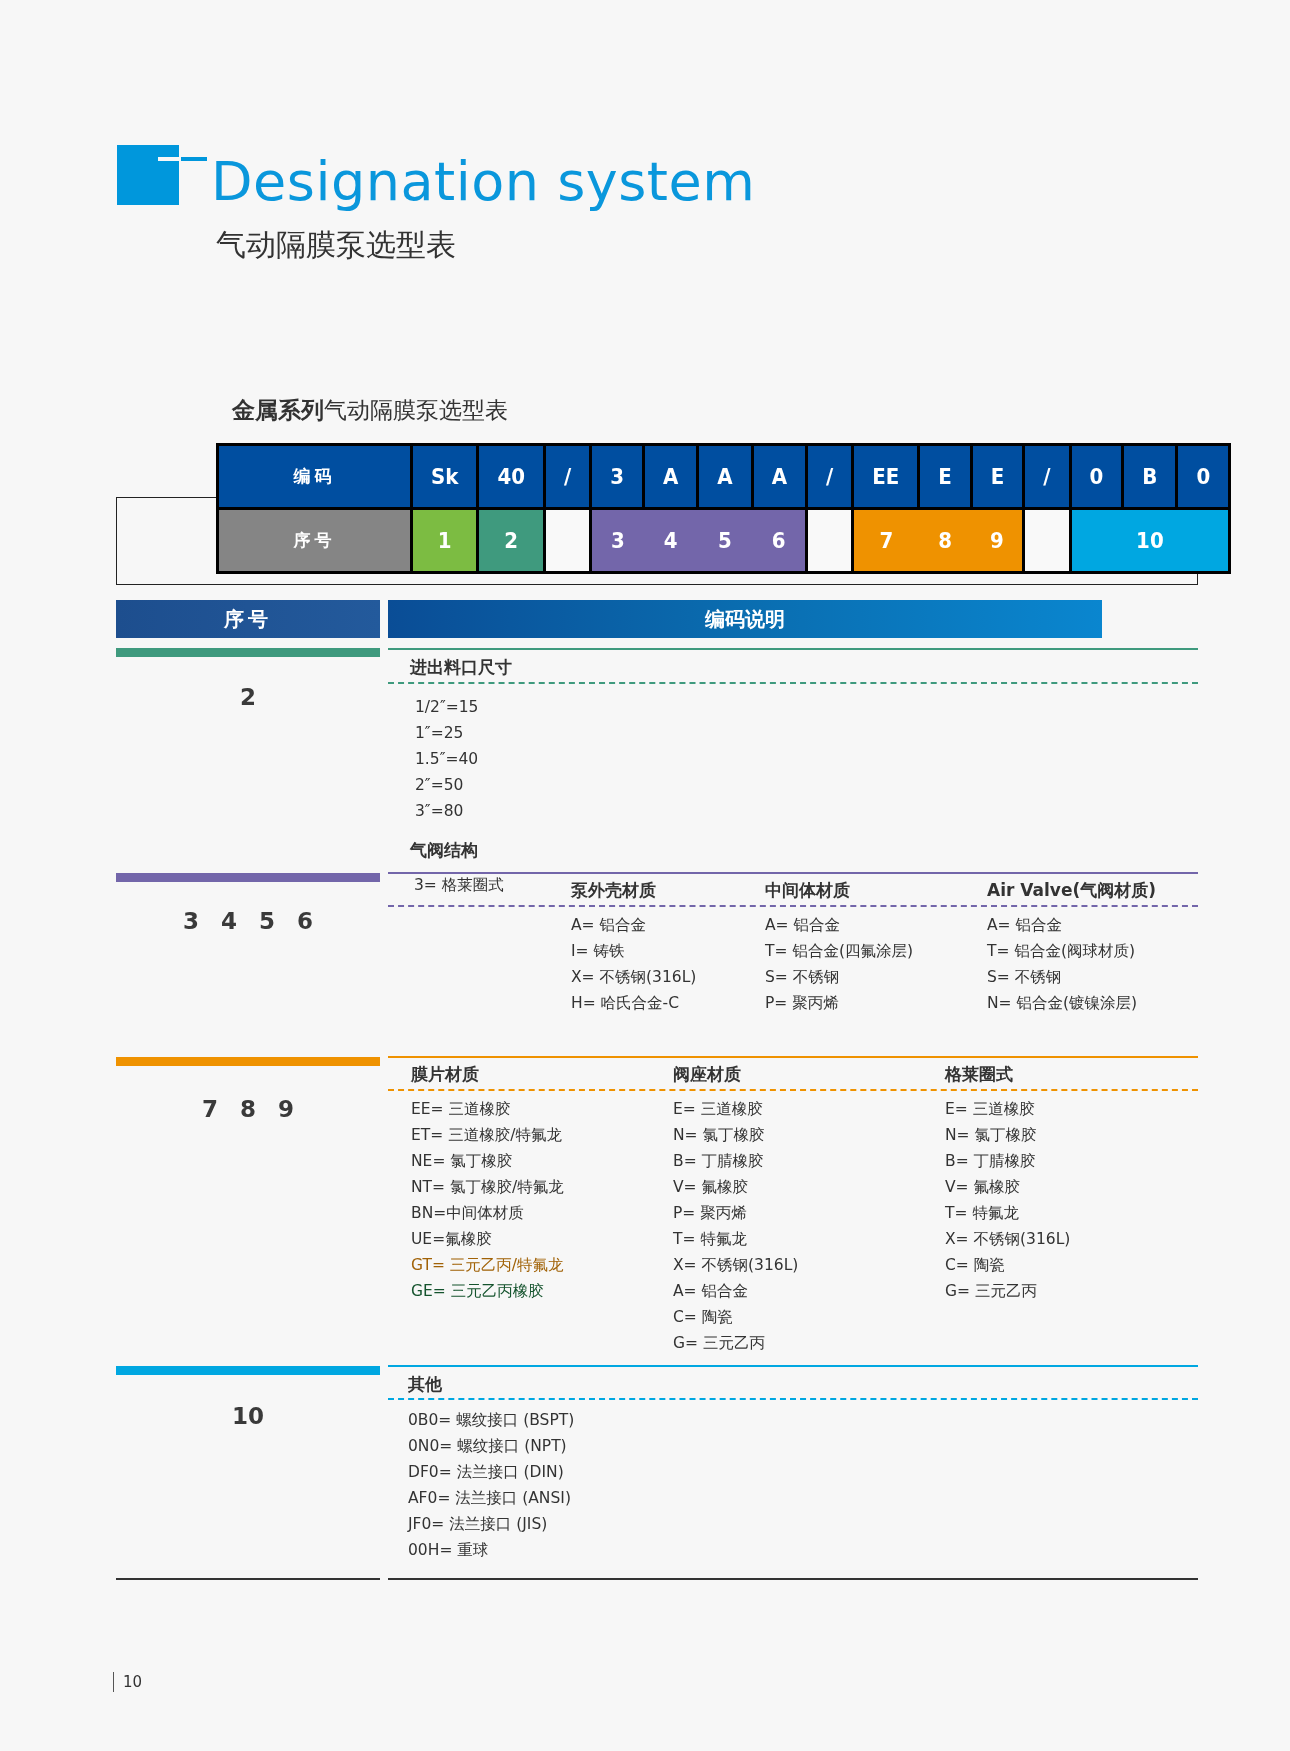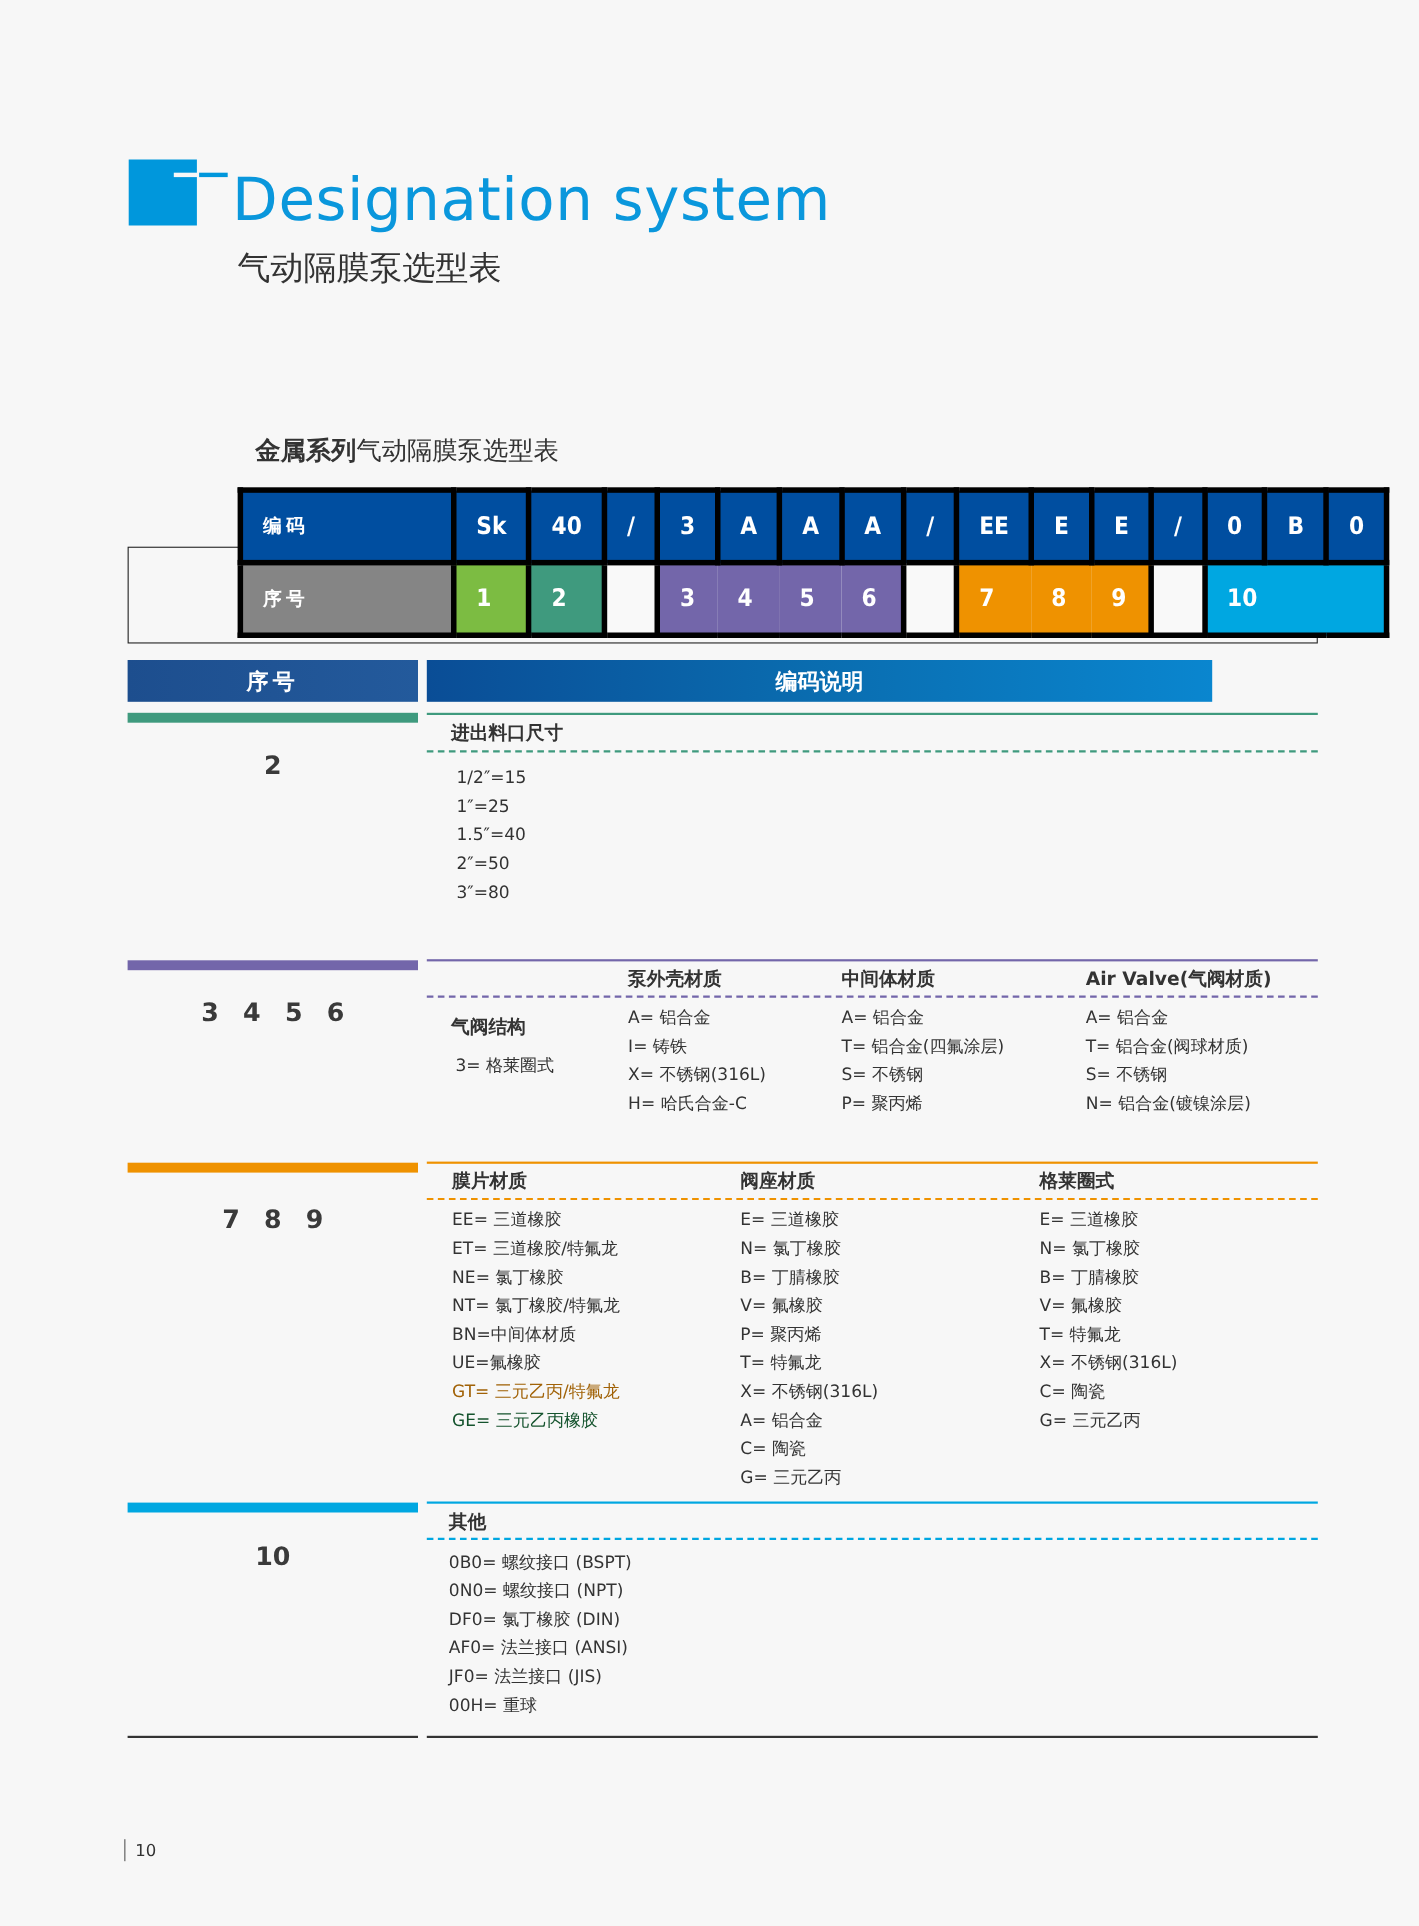--- a/index.html
+++ b/index.html
@@ -15,21 +15,21 @@
   .title-cn { left: 216px; top: 226px; font-size: 30px; color: #333; line-height: 38px; }
 
   .section-title { left: 216px; top: 393px; font-size: 23px; line-height: 34px; color: #333; }
   .section-title b { font-weight: bold; margin-left: 16px; }
 
   
   .outline-box { left: 116px; top: 497px; width: 1082px; height: 88px; border: 1.5px solid #222; }
 
   
   .code-table { left: 216px; top: 443px; border-collapse: collapse; border: 2px solid #444; }
-  .code-table td { height: 37px; color: #fff; font-weight: bold; font-size: 22px; border: 5px solid #000000; padding: 18px; font-family: "DejaVu Sans Condensed", "DejaVu Sans", sans-serif; }
+  .code-table td { height: 37px; text-align: center; color: #fff; font-weight: bold; font-size: 22px; border: 3px solid #000000; padding: 18px; font-family: "DejaVu Sans Condensed", "DejaVu Sans", sans-serif; }
   .code-table .lbl { width: 194px; font-size: 17px; letter-spacing: 4px; }
   .r1 td { background: #004ea0; }
   .r2 .lbl { background: #858585; }
   .c-green { background: #7cbc42; }
   .c-teal { background: #3f9a7e; }
   .c-white { background: #f9f9f9; }
   .c-purple { background: #7366aa; }
   .c-orange { background: #ef9200; }
   .c-blue { background: #00a7e1; }
 
@@ -117,21 +117,21 @@
     <div class="item">2″=50</div>
     <div class="item">3″=80</div>
   </div>
 </div>
 
 <div>
   <div class="abs bar" style="top:873px;background:#7366aa"></div>
   <div class="abs rline" style="top:872px;background:#7366aa"></div>
   <div class="abs num" style="top:908px">3 4 5 6</div>
   <div class="abs dline" style="top:905px;border-color:#7366aa"></div>
-  <div class="col" style="left:410px;top:922px">
+  <div class="col" style="left:410px;top:838px">
     <div class="label">气阀结构</div>
     <div style="height:10px"></div>
     <div class="item" style="padding-left:4px">3= 格莱圈式</div>
   </div>
   <div class="col" style="left:571px;top:878px">
     <div class="label">泵外壳材质</div>
     <div style="height:10px"></div>
     <div class="item">A= 铝合金</div>
     <div class="item">I= 铸铁</div>
     <div class="item">X= 不锈钢(316L)</div>
@@ -202,21 +202,21 @@
 
 <div>
   <div class="abs bar" style="top:1366px;background:#00a7e1"></div>
   <div class="abs rline" style="top:1365px;background:#00a7e1"></div>
   <div class="abs num" style="top:1403px">10</div>
   <div class="abs label" style="left:408px;top:1372px">其他</div>
   <div class="abs dline" style="top:1398px;border-color:#00a7e1"></div>
   <div class="col" style="left:408px;top:1407px">
     <div class="item">0B0= 螺纹接口 (BSPT)</div>
     <div class="item">0N0= 螺纹接口 (NPT)</div>
-    <div class="item">DF0= 氯丁橡胶 (DIN)</div>
+    <div class="item">DF0= 法兰接口 (DIN)</div>
     <div class="item">AF0= 法兰接口 (ANSI)</div>
     <div class="item">JF0= 法兰接口 (JIS)</div>
     <div class="item">00H= 重球</div>
   </div>
 </div>
 
 <div class="abs bottom-line" style="left:116px;width:264px"></div>
 <div class="abs bottom-line" style="left:388px;width:810px"></div>
 
 <div class="abs page-tick"></div>

